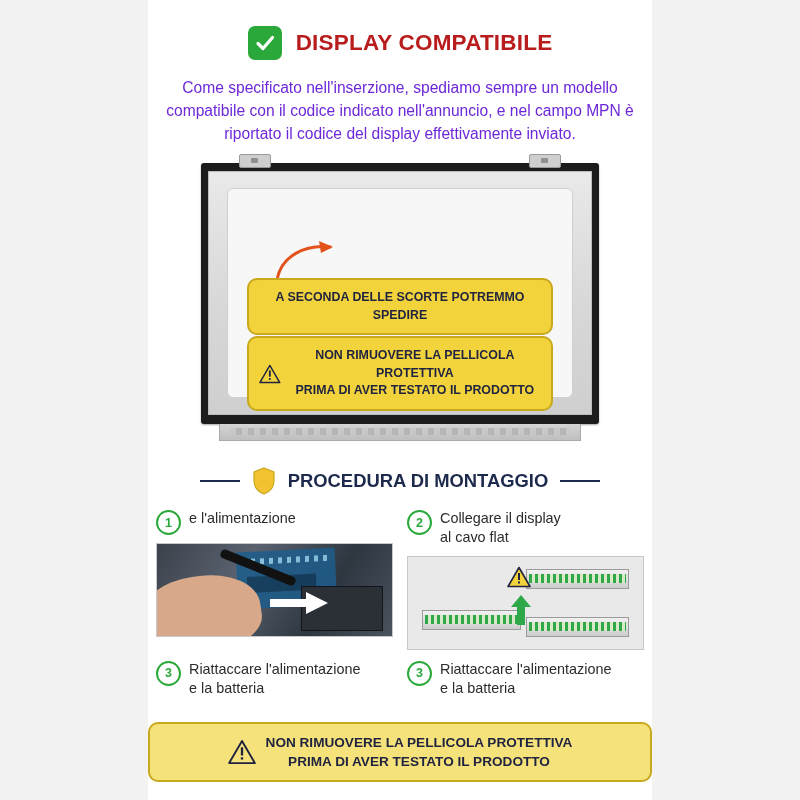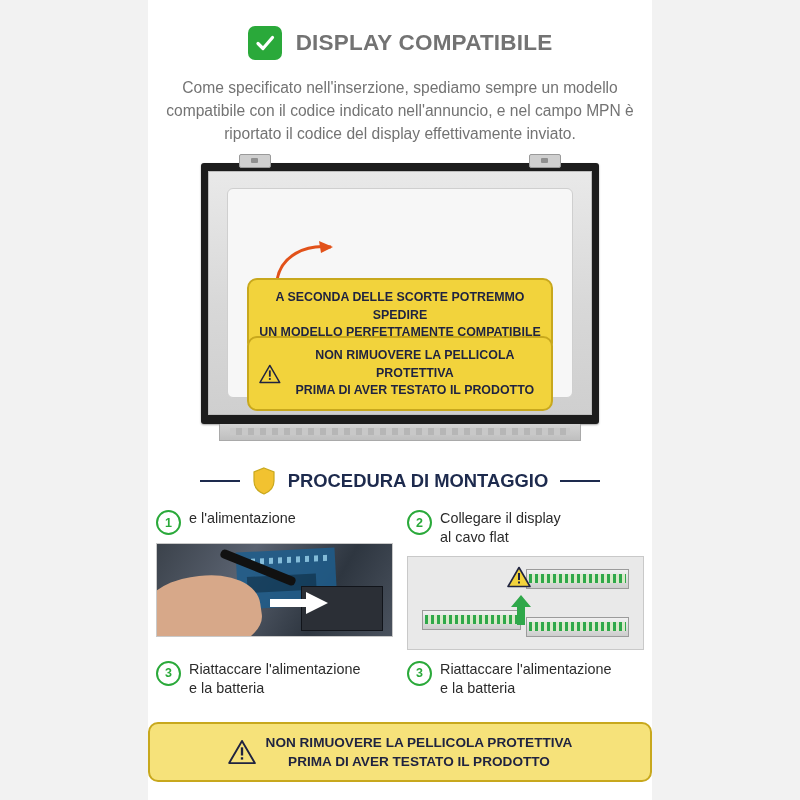--- a/index.html
+++ b/index.html
@@ -54,31 +54,31 @@
     background: #2aa93a;
     display: flex;
     align-items: center;
     justify-content: center;
     flex: none;
   }
   .check-badge svg { display: block; }
   .header-title {
     font-size: 22.5px;
     font-weight: bold;
-    color: #737373;
+    color: #b91c1c;
     letter-spacing: .2px;
     white-space: nowrap;
   }
 
   .intro {
     margin: 16px 14px 0 14px;
     text-align: center;
     font-size: 15.6px;
     line-height: 1.48;
-    color: #737373;
+    color: #6d28d9;
   }
 
   
   .display-wrap {
     position: relative;
     margin: 18px auto 0 auto;
     width: 398px;
   }
   .panel-outer {
     position: relative;
@@ -376,21 +376,20 @@
           <div class="panel-inner"></div>
 
           <svg class="arrow-curve" viewBox="0 0 70 44" aria-hidden="true">
             <path d="M6 42 C10 18, 34 6, 60 9" fill="none" stroke="#e2521a" stroke-width="3"></path>
             <path d="M62 9 L48 3 L50 15 Z" fill="#e2521a"></path>
           </svg>
 
           <div class="yellow-box one">
             <div class="yb-text">
               <div>A SECONDA DELLE SCORTE POTREMMO SPEDIRE</div>
-              <div>UN MODELLO PERFETTAMENTE COMPATIBILE</div>
             </div>
           </div>
 
           <div class="yellow-box two">
             <div class="yb-inner">
               <svg width="24" height="22" viewBox="0 0 24 22" aria-hidden="true">
                 <path d="M12 1.5 L23 20.5 L1 20.5 Z" fill="#f2d33c" stroke="#1f2340" stroke-width="1.6" stroke-linejoin="round"></path>
                 <rect x="11" y="7" width="2" height="7" fill="#1f2340"></rect>
                 <rect x="11" y="15.5" width="2" height="2" fill="#1f2340"></rect>
               </svg>

